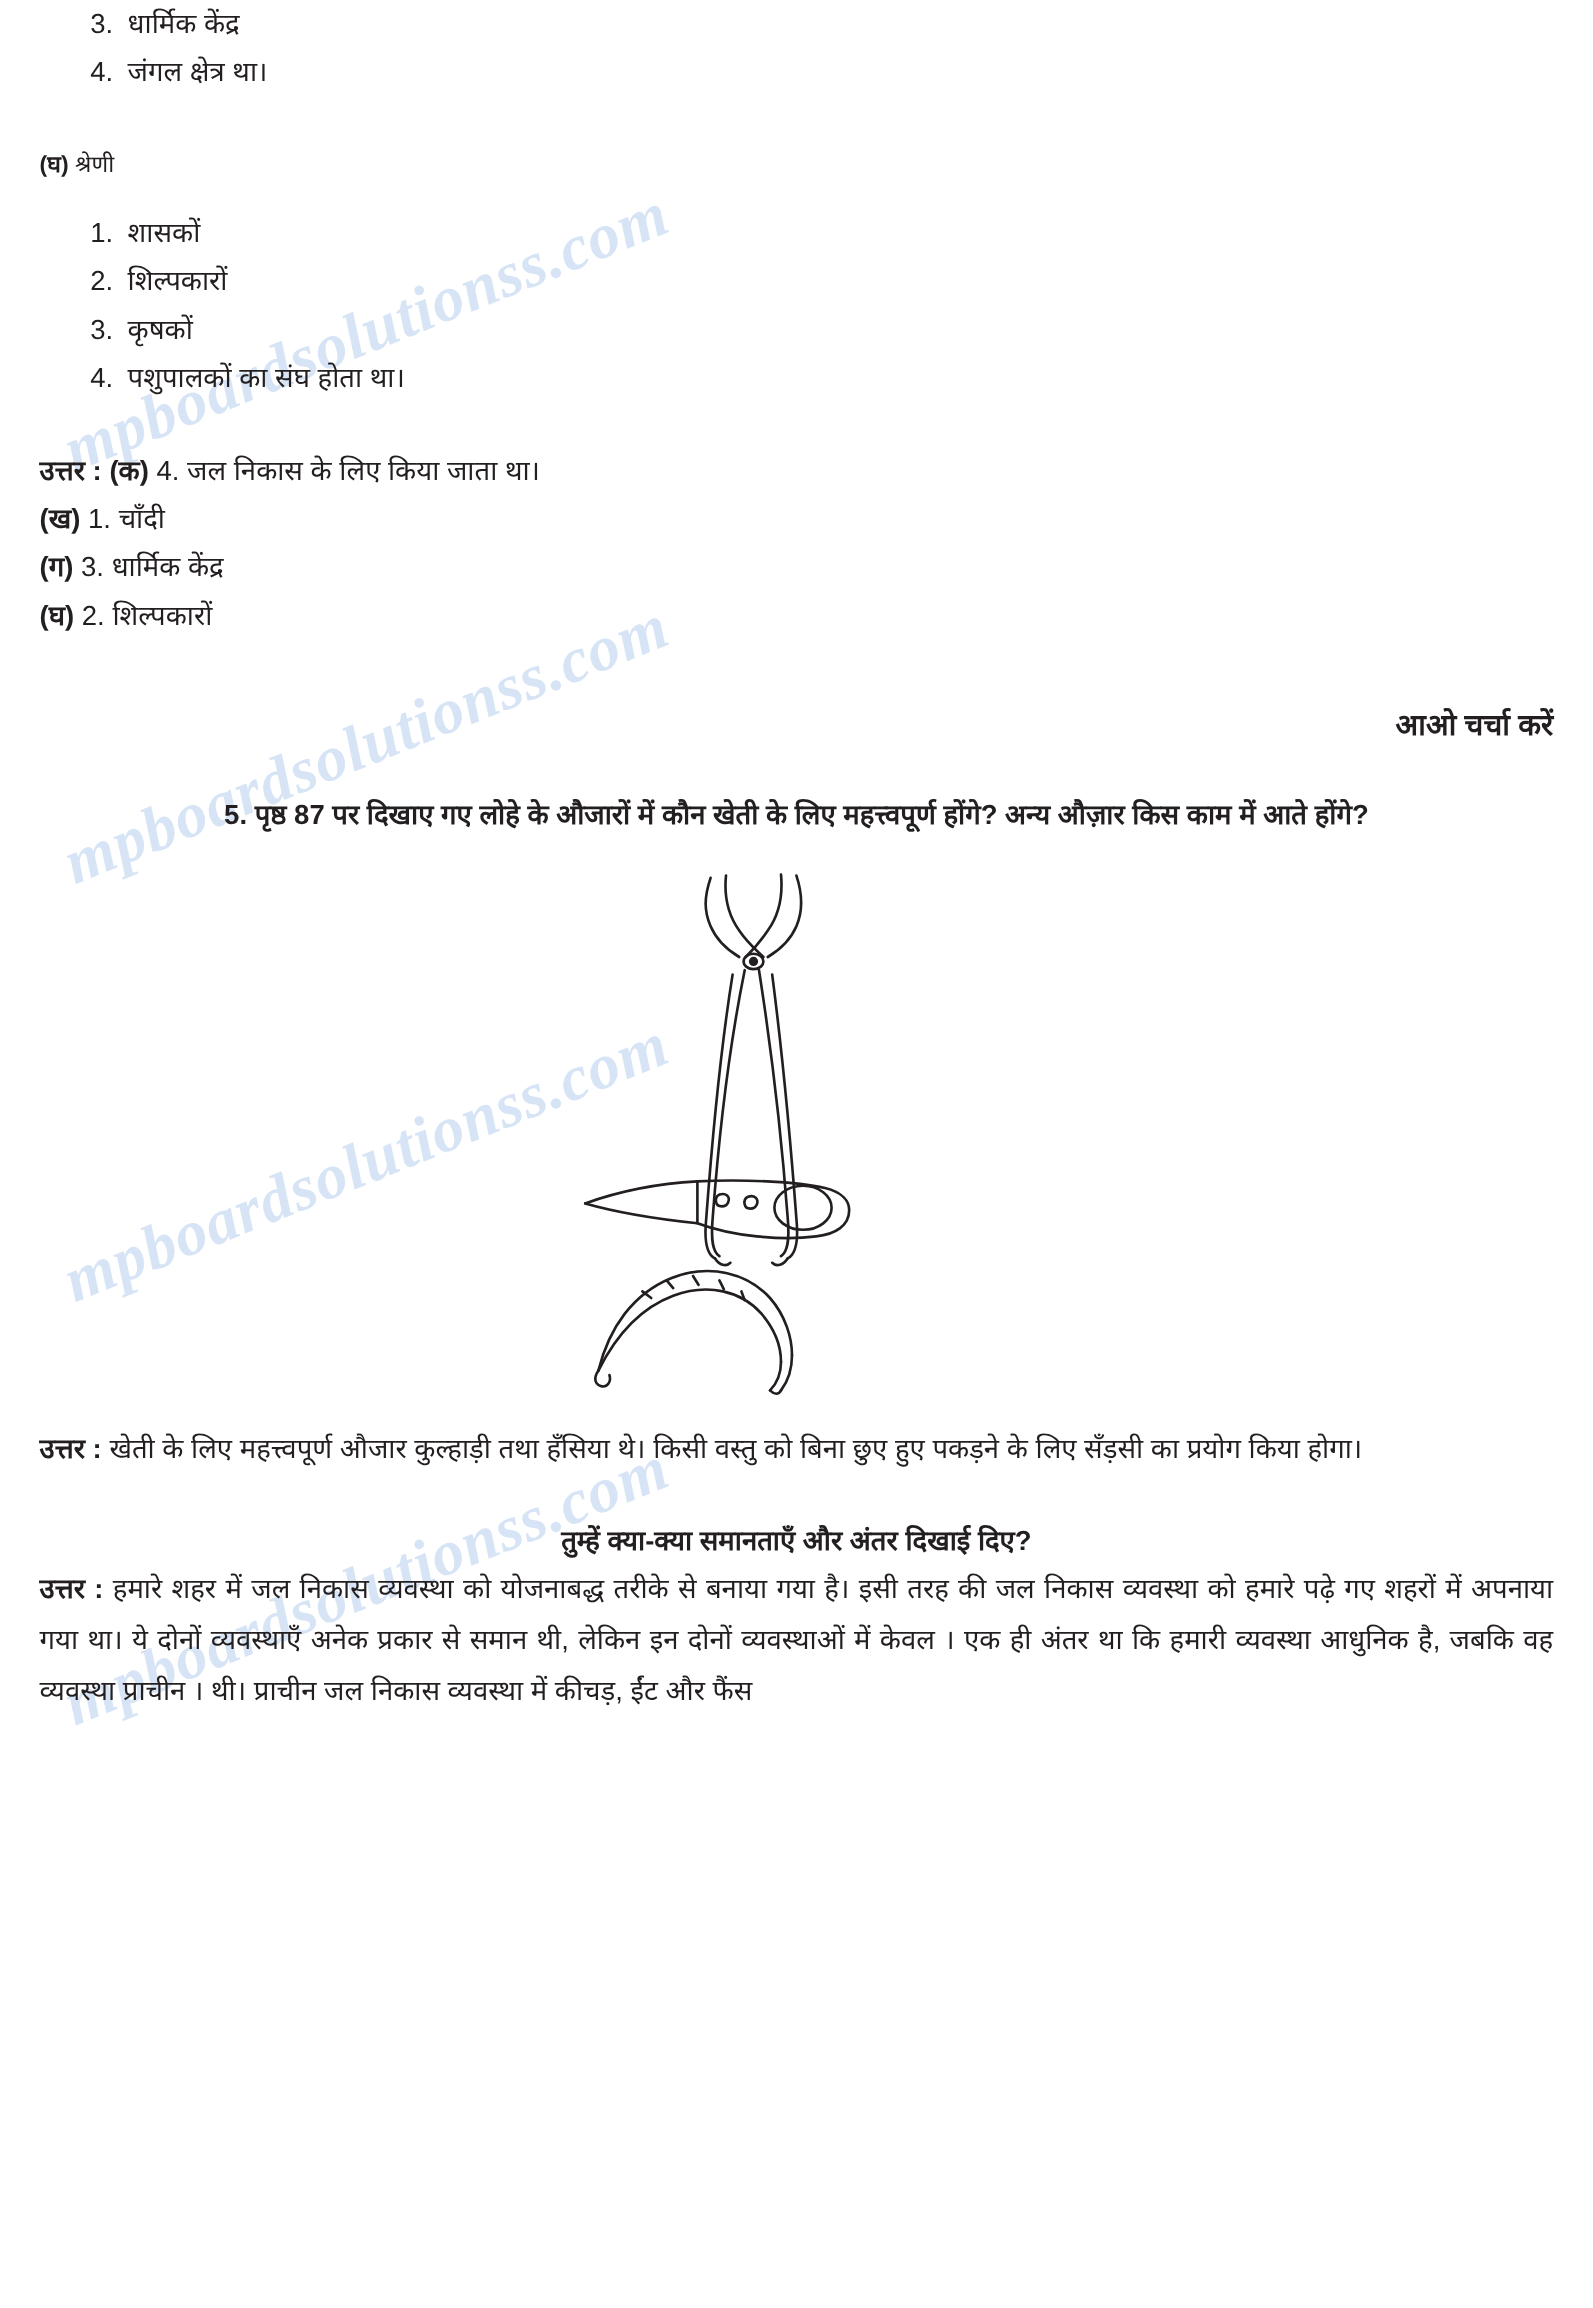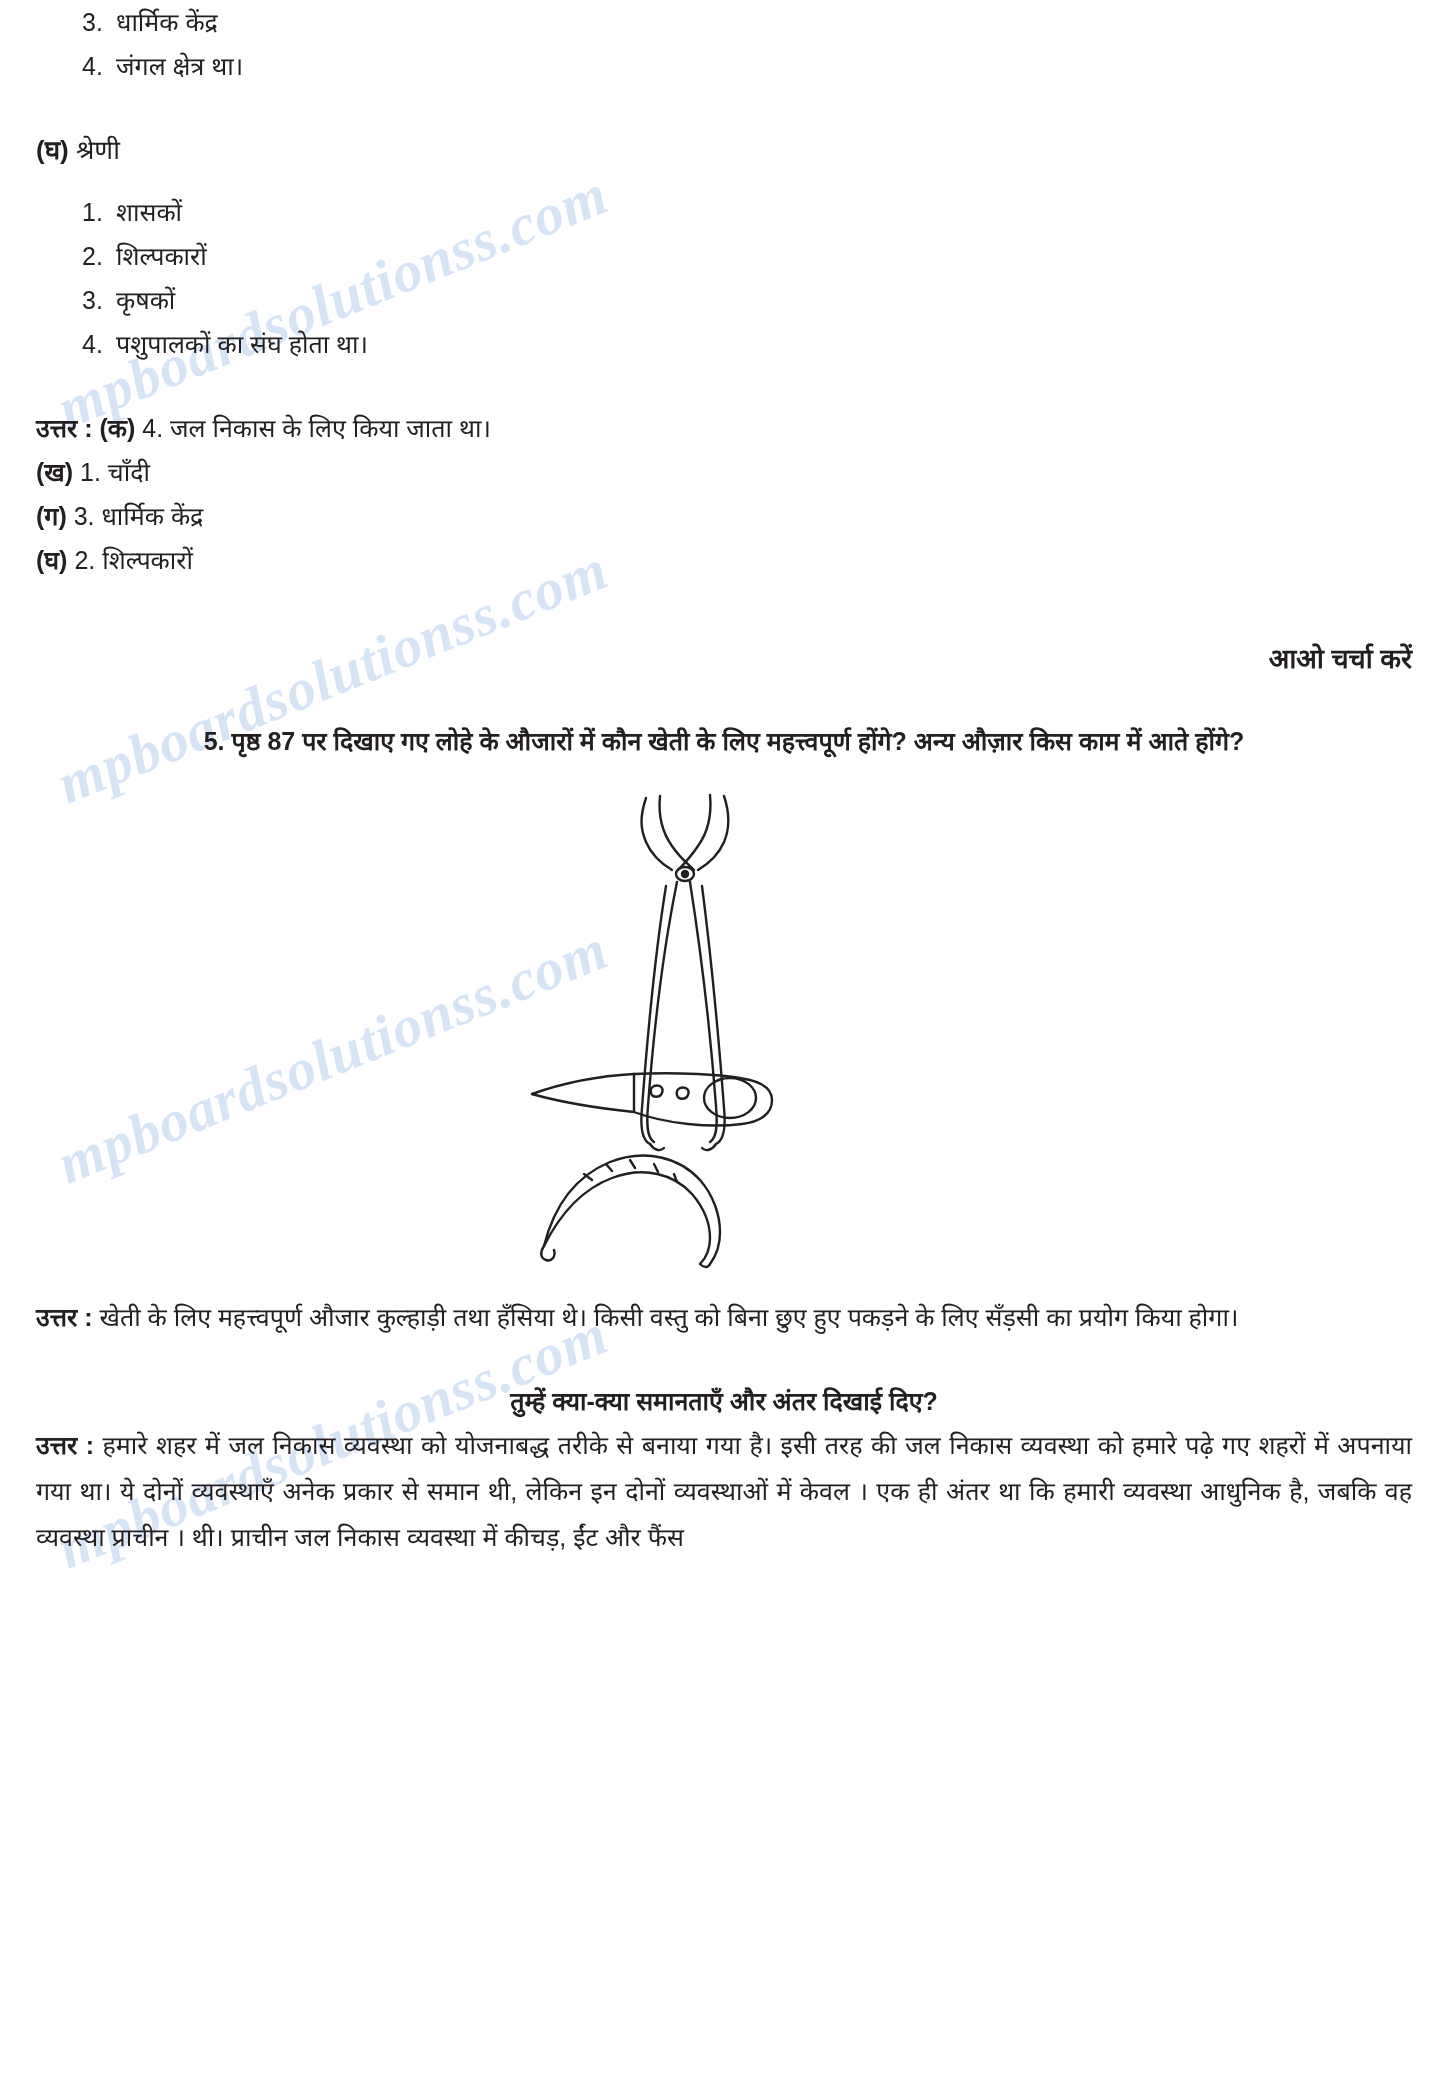--- a/index.html
+++ b/index.html
@@ -57,21 +57,21 @@
   .numbered .num { display: inline-block; width: 34px; }
   .indent-2 { padding-left: 46px; }
 
   .bold-hi { font-weight: bold; }
 
   .spacer-18 { height: 18px; }
   .spacer-40 { height: 40px; }
   .spacer-56 { height: 56px; }
 
   .heading-label {
-    font-size: 26px;
+    font-size: 21px;
     line-height: 44px;
     font-weight: bold;
   }
   .heading-label .plain { font-weight: normal; }
 
   .answer-row {
     font-size: 25px;
     line-height: 44px;
   }
   .answer-row .tag { font-weight: bold; }

